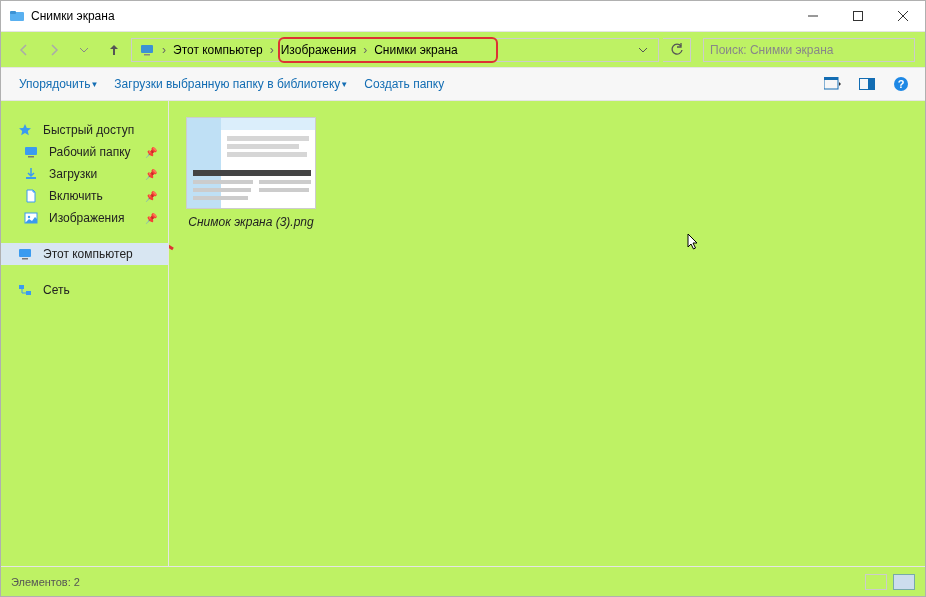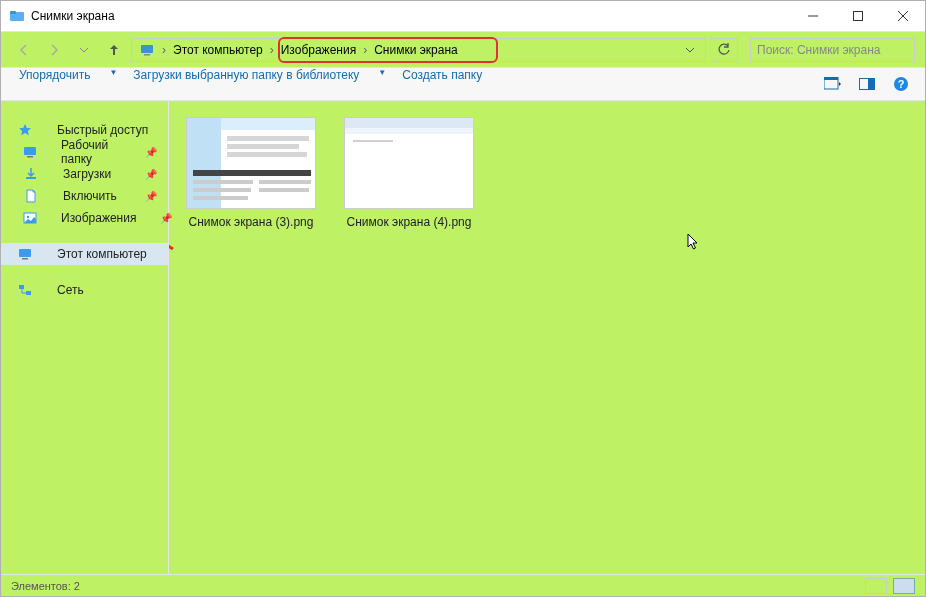--- a/index.html
+++ b/index.html
@@ -16,51 +16,51 @@
   
   .navbar { height: 36px; display: flex; align-items: center; padding: 0 10px; gap: 4px; border-top: 1px solid #e5e5e5; }
   .navbtn { width: 26px; height: 26px; display: flex; align-items: center; justify-content: center; color: #888; border-radius: 2px; }
   .navbtn.up { color: #555; }
   .address { flex: 1; height: 24px; border: 1px solid #ccc; display: flex; align-items: center; padding: 0 4px; font-size: 12px; position: relative; }
   .address .seg { display:flex; align-items:center; padding: 0 3px; height: 100%; }
   .address .chev { color: #666; padding: 0 4px; }
   .address .hl { position: absolute; height: 26px; border: 2px solid #d33; border-radius: 6px; top: -2px; }
   .addr-down { margin-left: auto; color: #555; padding: 0 6px; }
   .refresh { width: 28px; height: 24px; display: flex; align-items: center; justify-content: center; color: #555; border: 1px solid #ccc; border-left: none; }
-  .searchbox { width: 165px; height: 24px; border: 1px solid #ccc; margin-left: 8px; display: flex; align-items: center; }
+  .searchbox { width: 212px; height: 24px; border: 1px solid #ccc; margin-left: 8px; display: flex; align-items: center; }
   .searchbox input { border: none; outline: none; font-size: 12px; padding: 0 6px; width: 100%; color: #555; background: transparent; }
   .searchbox input::placeholder { color: #888; }
 
   
   .cmdbar { height: 34px; background: #f7f7f7; border-top: 1px solid #e5e5e5; border-bottom: 1px solid #e5e5e5; display: flex; align-items: center; padding: 0 10px; font-size: 12px; color: #136db3; }
-  .cmd { padding: 0 8px; height: 100%; display: flex; gap: 19px; }
+  .cmd { padding: 0 8px; height: 100%; display: flex; align-items: center; gap: 0; }
   .cmd .drop { color:#136db3; font-size: 8px; }
   .cmdbar .right { margin-left: auto; display:flex; align-items:center; gap: 14px; padding-right:4px; }
   .cmdicon { width: 20px; height: 20px; display:flex; align-items:center; justify-content:center; }
 
   
   .body { flex: 1; display: flex; min-height: 0; }
   .sidebar { width: 168px; border-right: 1px solid #e5e5e5; padding-top: 18px; font-size: 12px; color: #222; }
-  .tree-item { height: 22px; display: flex; align-items: center; padding-left: 22px; gap: 24px; position: relative; }
+  .tree-item { height: 22px; display: flex; align-items: center; padding-left: 22px; gap: 10px; position: relative; }
   .tree-item.top { padding-left: 16px; }
   .tree-item .pin { color:#7a7a7a; font-size: 10px; margin-left: auto; margin-right: 10px; }
   .tree-item.selected { background: #d8e6f2; }
   .tree-sep { height: 14px; }
   .tree-icon { width: 16px; height:16px; display:flex; align-items:center; justify-content:center; }
 
-  .content { flex: 1; padding: 16px 12px; position: relative; overflow: hidden; }
+  .content { flex: 1; padding: 16px 12px; position: relative; overflow: hidden; font-style: italic; }
   .files { display: flex; gap: 18px; flex-wrap: wrap; align-content: flex-start; }
   .file { width: 140px; display: flex; flex-direction: column; align-items: center; font-size: 12px; color: #222; text-align:center; }
   .thumb { width: 130px; height: 92px; border: 1px solid #ccc; margin-bottom: 6px; background: #fff; position: relative; overflow:hidden; }
   .thumb .mock { position:absolute; background:#bfe0f5; }
   .cursor-arrow { position:absolute; font-size: 14px; color:#000; }
   .red-arrow { position:absolute; pointer-events:none; }
 
   
-  .statusbar { height: 22px; border-top: 1px solid #e5e5e5; display: flex; align-items: center; padding: 0 10px; font-size: 11px; color: #555; }
+  .statusbar { height: 30px; border-top: 1px solid #e5e5e5; display: flex; align-items: center; padding: 0 10px; font-size: 11px; color: #555; }
   .statusbar .right { margin-left:auto; display:flex; gap:6px; }
   .viewbtn { width:22px; height:16px; border:1px solid #ccc; }
   .viewbtn.active { background:#cde; border-color:#7aa; }
 
   svg { display:block; }
 </style>
 </head>
 <body>
 
 <div class="window">
@@ -269,28 +269,20 @@
             <div style="position:absolute;left:40px;top:34px;width:80px;height:5px;background:#d6d6d6;"></div>
             <div style="position:absolute;left:6px;top:52px;width:118px;height:6px;background:#444;"></div>
             <div style="position:absolute;left:6px;top:62px;width:60px;height:4px;background:#ccc;"></div>
             <div style="position:absolute;left:72px;top:62px;width:52px;height:4px;background:#ccc;"></div>
             <div style="position:absolute;left:6px;top:70px;width:58px;height:4px;background:#ccc;"></div>
             <div style="position:absolute;left:72px;top:70px;width:50px;height:4px;background:#ccc;"></div>
             <div style="position:absolute;left:6px;top:78px;width:55px;height:4px;background:#ccc;"></div>
           </div>
           <span>Снимок экрана (3).png</span>
         </div>
-        <div class="file">
-          <div class="thumb">
-            <div style="position:absolute;left:0;top:0;width:130px;height:10px;background:#dce9f5;"></div>
-            <div style="position:absolute;left:0;top:10px;width:130px;height:6px;background:#eef4fb;"></div>
-            <div style="position:absolute;left:8px;top:22px;width:40px;height:2px;background:#d0d0d0;"></div>
-          </div>
-          <span>Снимок экрана (4).png</span>
-        </div>
       </div>
 
       <span class="cursor-arrow" style="left:518px; top:132px;">
         <svg width="14" height="18" viewBox="0 0 14 18">
             <path d="M1 1 L1 14 L4 11 L6.5 16 L8.5 15 L6 10 L10 10 Z" fill="#fff" stroke="#000" stroke-width="1"></path>
           </svg>
       </span>
 
       <svg class="red-arrow" style="left:-58px; top:108px;" width="70" height="42" viewBox="0 0 70 42">
         <defs>

